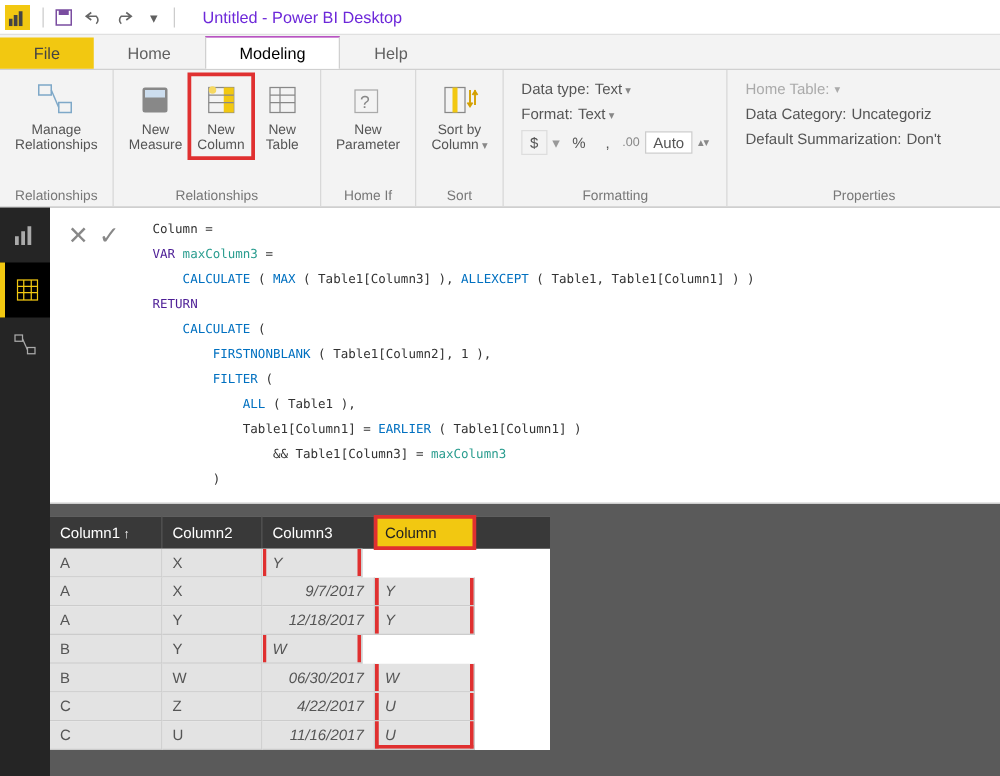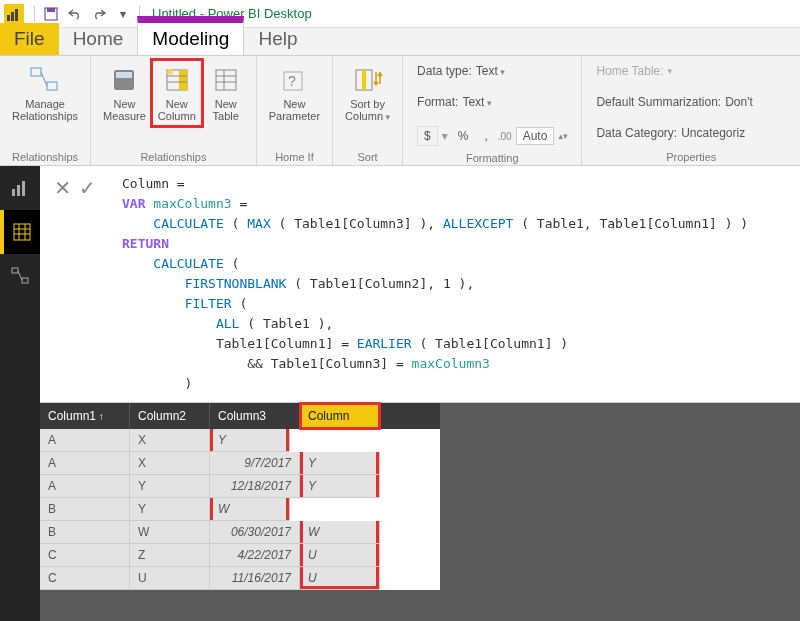--- a/index.html
+++ b/index.html
@@ -3,61 +3,61 @@
 <meta charset="utf-8">
 <style>
 * { box-sizing: border-box; margin: 0; padding: 0; }
 body { font-family: "Segoe UI", Tahoma, sans-serif; font-size: 12px; background: #fff; width: 800px; overflow: hidden; }
 
 
 .titlebar { height: 28px; background: #fff; display: flex; align-items: center; padding: 0 4px; border-bottom: 1px solid #e0e0e0; }
 .titlebar .logo { width: 20px; height: 20px; background: #f2c811; display: flex; align-items: center; justify-content: center; margin-right: 6px; }
 .titlebar .qat-btn { width: 24px; height: 20px; display: flex; align-items: center; justify-content: center; color: #606060; cursor: pointer; }
 .titlebar .sep { width: 1px; height: 16px; background: #ccc; margin: 0 4px; }
-.titlebar .title { margin-left: 8px; color: #15803d; font-size: 13px; }
+.titlebar .title { margin-left: 18px; color: #6d28d9; font-size: 13px; }
 
 
 .tabs { height: 28px; display: flex; align-items: flex-end; background: #f3f3f3; border-bottom: 1px solid #d0d0d0; }
-.tab { padding: 5px 14px; font-size: 19px; color: #606060; cursor: pointer; }
+.tab { padding: 5px 27px; font-size: 13px; color: #606060; cursor: pointer; }
 .tab.file { background: #f2c811; color: #444; }
-.tab.active { background: #fff; color: #000; border-top: 7px solid #a21caf; border-left: 1px solid #d0d0d0; border-right: 1px solid #d0d0d0; }
+.tab.active { background: #fff; color: #000; border-top: 1px solid #a21caf; border-left: 1px solid #d0d0d0; border-right: 1px solid #d0d0d0; }
 
 
 .ribbon { height: 110px; background: #f3f3f3; display: flex; border-bottom: 1px solid #d0d0d0; }
 .ribbon-group { padding: 4px 6px 2px; display: flex; flex-direction: column; justify-content: space-between; border-right: 1px solid #d8d8d8; }
 .ribbon-group-label { font-size: 11px; color: #777; text-align: center; margin-top: 2px; }
 .ribbon-btns { display: flex; flex: 1; align-items: flex-start; }
 .ribbon-btn { display: flex; flex-direction: column; align-items: center; justify-content: flex-start; padding: 4px 6px; cursor: pointer; min-width: 48px; }
 .ribbon-btn .icon { width: 32px; height: 32px; margin-bottom: 2px; }
 .ribbon-btn .lbl { font-size: 11px; text-align: center; line-height: 12px; color: #555; }
 .ribbon-btn.highlighted { outline: 3px solid #e03030; outline-offset: -1px; }
 
-.formatting-col { display: flex; flex-direction: column; gap: 17px; padding: 4px 8px; font-size: 12px; color: #555; }
+.formatting-col { display: flex; flex-direction: column; gap: 6px; padding: 4px 8px; font-size: 12px; color: #555; }
 .formatting-row { display: flex; align-items: center; gap: 4px; }
 .dropdown-tiny::after { content: " ▾"; font-size: 9px; color: #888; }
 
 
 .workspace { display: flex; height: 455px; }
 .leftnav { width: 40px; background: #252525; display: flex; flex-direction: column; }
 .leftnav-item { width: 40px; height: 44px; display: flex; align-items: center; justify-content: center; color: #aaa; cursor: pointer; }
 .leftnav-item.active { background: #000; border-left: 4px solid #f2c811; color: #f2c811; }
 
 
 .main { flex: 1; display: flex; flex-direction: column; background: #5a5a5a; }
 .formula-area { display: flex; background: #fff; border-bottom: 1px solid #ccc; }
 .formula-btns { width: 70px; display: flex; align-items: flex-start; justify-content: center; gap: 8px; padding: 10px 0; }
 .formula-btns span { font-size: 20px; color: #888; cursor: pointer; }
-.formula-code { flex: 1; font-family: Consolas, monospace; font-size: 13px; padding: 8px 12px; white-space: pre; line-height: 20px; color: #333; overflow: hidden; }
-.tok-var { color: #8b5cf6; font-weight: bold; }
+.formula-code { flex: 1; font-family: Consolas, monospace; font-size: 10px; padding: 8px 12px; white-space: pre; line-height: 20px; color: #333; overflow: hidden; }
+.tok-var { color: #4c1d95; }
 .tok-func { color: #0070c0; }
 .tok-id { color: #2a9d8f; }
 .tok-num { color: #333; }
 
 
-.data-grid { background: #fff; width: 400px; }
+.data-grid { background: #fff; width: 400px; margin-top: 10px; }
 .grid-header { display: flex; background: #393939; }
 .grid-header .cell { padding: 6px 8px; color: #fff; font-size: 12px; font-weight: 400; border-right: 1px solid #555; }
 .grid-header .cell.calc { background: #f2c811; color: #222; }
 .grid-header .cell.highlighted { outline: 3px solid #e03030; outline-offset: -2px; }
 .grid-header .sort::after { content: " ↑"; font-size: 10px; }
 .grid-body .row { display: flex; }
 .grid-body .cell { padding: 4px 8px; font-size: 12px; border-right: 1px solid #ccc; border-bottom: 1px solid #ccc; background: #e3e3e3; color: #555; }
 .grid-body .cell.c3 { text-align: right; font-style: italic; }
 .grid-body .cell.calc { font-style: italic; }
 .grid-body .cell.calc.highlighted { outline-left: 3px solid #e03030; box-shadow: inset 3px 0 0 #e03030, inset -3px 0 0 #e03030; }
@@ -212,26 +212,26 @@
     <div class="ribbon-group-label">Formatting</div>
   </div>
 
   <div class="ribbon-group" style="border-right:none;flex:1">
     <div class="formatting-col">
       <div class="formatting-row" style="color:#aaa">
         <span>Home Table:</span>
         <span style="font-size:9px">▾</span>
       </div>
       <div class="formatting-row">
+        <span>Data Category:</span>
+        <span>Uncategoriz</span>
+      </div>
+      <div class="formatting-row">
         <span>Default Summarization:</span>
         <span>Don't</span>
-      </div>
-      <div class="formatting-row">
-        <span>Data Category:</span>
-        <span>Uncategoriz</span>
       </div>
     </div>
     <div class="ribbon-group-label">Properties</div>
   </div>
 </div>
 
 <div class="workspace">
   <div class="leftnav">
     <div class="leftnav-item">
       <svg width="18" height="18" viewBox="0 0 18 18">

